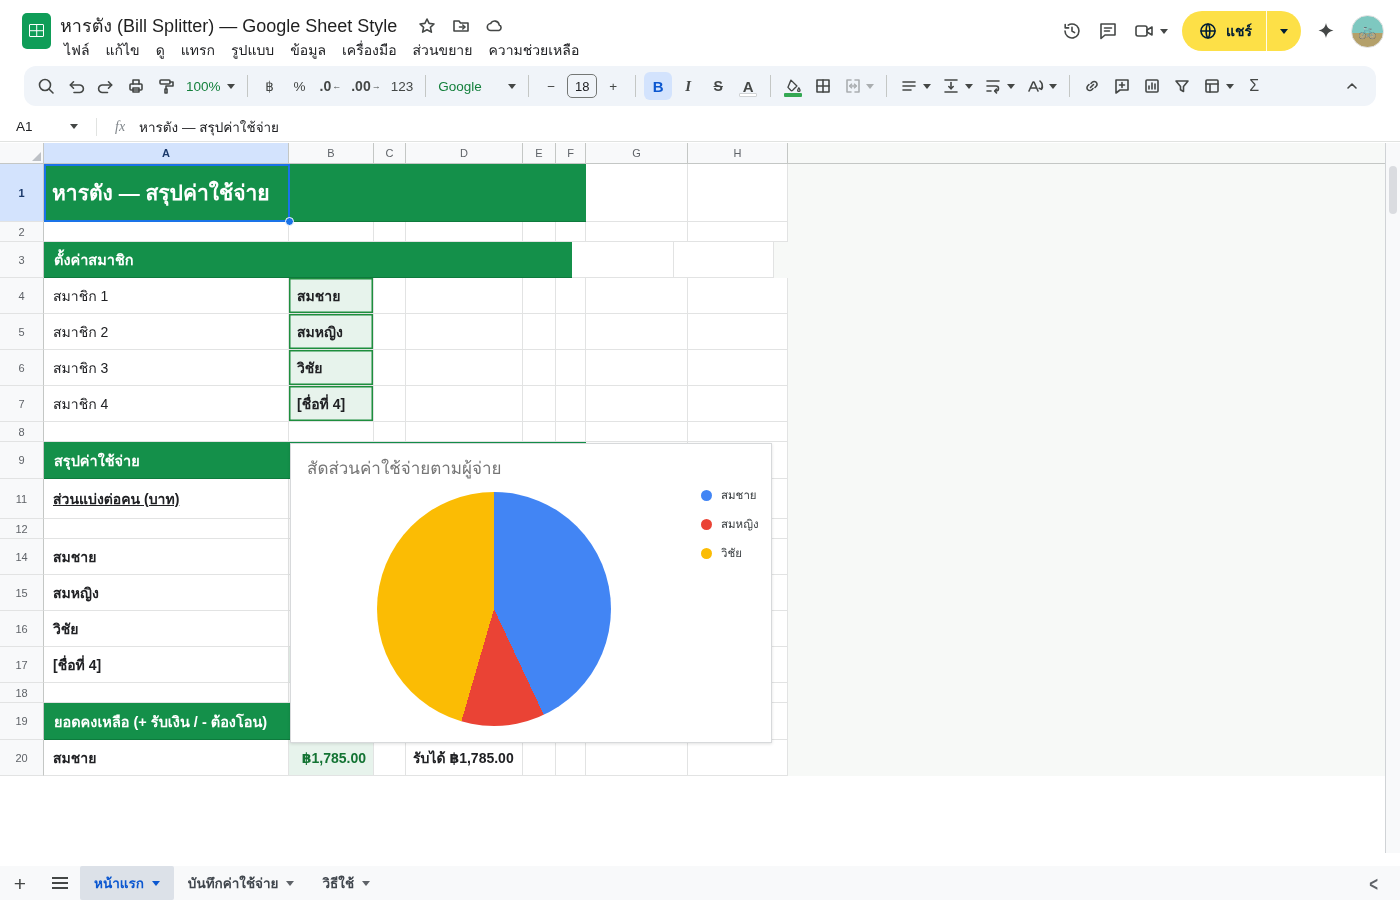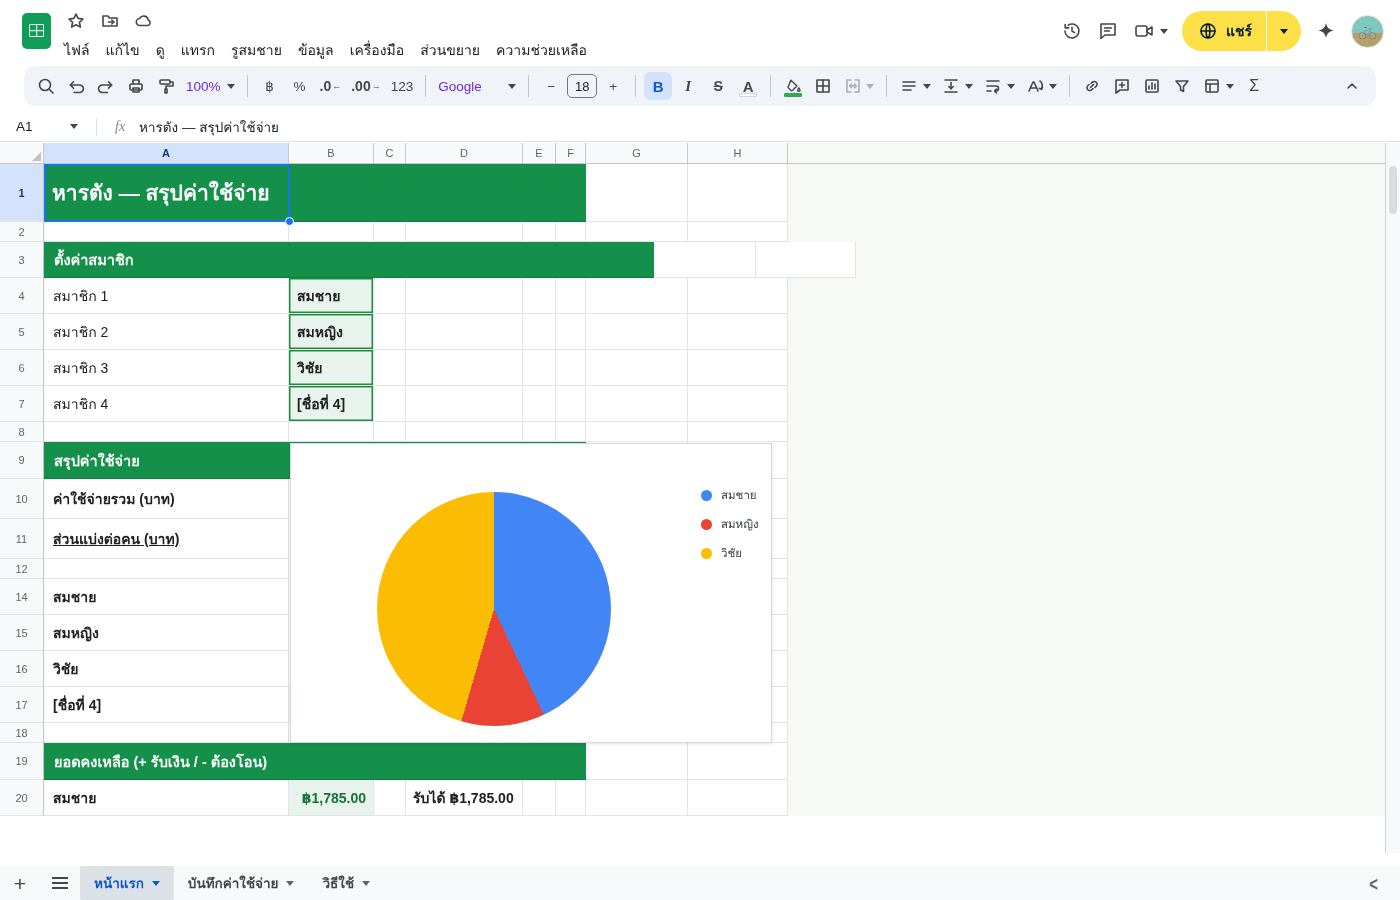--- a/index.html
+++ b/index.html
@@ -27,21 +27,21 @@
   .caret { width:0; height:0; border-left:4.5px solid transparent; border-right:4.5px solid transparent; border-top:5.5px solid #444746; display:inline-block; }
   .caret.navy { border-top-color:#001d35; }
   .avatar { width:33px; height:33px; border-radius:50%; background:linear-gradient(180deg,#7ec8c0 0 55%,#b4a06a 55% 100%); display:flex; align-items:center; justify-content:center; font-size:15px; overflow:hidden; border:1px solid #e0e0e0; }
 
   
   .toolbar { position:absolute; left:24px; top:66px; width:1352px; height:40px; background:#f0f4f9; border-radius:12px; display:flex; align-items:center; padding:0 10px 0 8px; gap:2px; }
   .tbtn { height:28px; min-width:28px; border-radius:6px; display:flex; align-items:center; justify-content:center; padding:0 4px; color:#444746; font-size:13.5px; position:relative; }
   .tbtn.active { background:#d3e3fd; color:#0b57d0; }
   .tbtn .glyph { font-size:14px; font-weight:600; }
   .tsep { width:1px; height:22px; background:#c4c7c5; margin:0 6px; flex:none; }
-  .zoomsel,.fontsel,.sizebox { display:flex; align-items:center; gap:6px; color:#6d28d9; font-size:13.5px; }
+  .zoomsel,.fontsel,.sizebox { display:flex; align-items:center; gap:6px; color:#15803d; font-size:13.5px; }
   .fontsel { width:86px; justify-content:space-between; padding:0 4px; }
   .sizebox { width:30px; height:24px; border:1px solid #747775; border-radius:5px; justify-content:center; font-size:13px; color:#202124; }
   .b { font-weight:700; font-size:15px; }
   .i { font-style:italic; font-family:"Liberation Serif",serif; font-size:15px; font-weight:600; }
   .s { font-weight:600; font-size:14px; text-decoration:line-through; }
   .underbar { position:absolute; left:5px; right:5px; bottom:3px; height:4px; border-radius:1px; }
   .underbar.white { background:#fff; border:1px solid #d0d3d6; }
   .underbar.green { background:#34a853; }
   .dis { opacity:.4; }
   .subarrow { font-size:9px; margin-left:1px; color:#444746; }
@@ -110,40 +110,41 @@
 </head>
 <body>
 
 <div class="app">
 
   <div class="tophead">
     <div class="logo">
         <div class="tbl"></div>
       </div>
     <div class="titleline">
+      <span class="doctitle">หารตัง (Bill Splitter) — Google Sheet Style</span>
       <span class="titleicons">
         <svg class="ic" viewBox="0 0 20 20">
             <path d="M10 3l2.1 4.4 4.9.6-3.6 3.3 1 4.8L10 13.7l-4.4 2.4 1-4.8L3 8l4.9-.6z"></path>
           </svg>
         <svg class="ic" viewBox="0 0 20 20">
             <path d="M3 5h5l1.5 2H17v8H3z"></path>
             <path d="M8.5 11h5"></path>
             <path d="M11.8 9l2.2 2-2.2 2"></path>
           </svg>
         <svg class="ic" viewBox="0 0 20 20">
             <path d="M6 14.5a3.5 3.5 0 01-.4-7A4.6 4.6 0 0114.2 9 2.9 2.9 0 0114 14.5z"></path>
           </svg>
       </span>
     </div>
     <nav class="menubar">
         <span class="menu-item">ไฟล์</span>
         <span class="menu-item">แก้ไข</span>
         <span class="menu-item">ดู</span>
         <span class="menu-item">แทรก</span>
-        <span class="menu-item">รูสมชาย</span>
+        <span class="menu-item">รูปแบบ</span>
         <span class="menu-item">ข้อมูล</span>
         <span class="menu-item">เครื่องมือ</span>
         <span class="menu-item">ส่วนขยาย</span>
         <span class="menu-item">ความช่วยเหลือ</span>
       </nav>
     <div class="right-cluster">
       <svg class="ic big" viewBox="0 0 22 22">
           <path d="M4 11a7 7 0 103.2-5.9"></path>
           <path d="M4.2 4.5v3.4h3.4"></path>
           <path d="M11 7.4V11l2.6 1.6"></path>
@@ -381,21 +382,21 @@
           <div class="cell" style="width: 32px;"></div>
           <div class="cell" style="width: 117px;"></div>
           <div class="cell" style="width: 33px;"></div>
           <div class="cell" style="width: 30px;"></div>
           <div class="cell" style="width: 102px;"></div>
           <div class="cell" style="width: 100px;"></div>
           <div class="cell fillarea" style="flex: 1 1 0%;"></div>
         </div>
         <div class="grow" style="height: 36px;">
           <div class="rh">3</div>
-          <div class="band" style="width: 610px;">
+          <div class="band" style="width: 528px;">
             <span class="section">ตั้งค่าสมาชิก</span>
           </div>
           <div class="cell" style="width: 102px;"></div>
           <div class="cell" style="width: 100px;"></div>
           <div class="cell fillarea" style="flex: 1 1 0%;"></div>
         </div>
         <div class="grow" style="height: 36px;">
           <div class="rh">4</div>
           <div class="cell label" style="width: 245px;">สมาชิก 1</div>
           <div class="cell input" style="width: 85px;">สมชาย</div>
@@ -458,32 +459,20 @@
         <div class="grow" style="height: 37px;">
           <div class="rh">9</div>
           <div class="band" style="width: 542px;">
             <span class="section">สรุปค่าใช้จ่าย</span>
           </div>
           <div class="cell" style="width: 102px;"></div>
           <div class="cell" style="width: 100px;"></div>
           <div class="cell fillarea" style="flex: 1 1 0%;"></div>
         </div>
         <div class="grow" style="height: 40px;">
-          <div class="rh">10</div>
-          <div class="cell boldlabel" style="width: 245px;">ค่าใช้จ่ายรวม (บาท)</div>
-          <div class="cell" style="width: 85px;"></div>
-          <div class="cell" style="width: 32px;"></div>
-          <div class="cell" style="width: 117px;"></div>
-          <div class="cell" style="width: 33px;"></div>
-          <div class="cell" style="width: 30px;"></div>
-          <div class="cell" style="width: 102px;"></div>
-          <div class="cell" style="width: 100px;"></div>
-          <div class="cell fillarea" style="flex: 1 1 0%;"></div>
-        </div>
-        <div class="grow" style="height: 40px;">
           <div class="rh">11</div>
           <div class="cell boldlabel" style="width: 245px; text-decoration: underline;">ส่วนแบ่งต่อคน (บาท)</div>
           <div class="cell" style="width: 85px;"></div>
           <div class="cell" style="width: 32px;"></div>
           <div class="cell" style="width: 117px;"></div>
           <div class="cell" style="width: 33px;"></div>
           <div class="cell" style="width: 30px;"></div>
           <div class="cell" style="width: 102px;"></div>
           <div class="cell" style="width: 100px;"></div>
           <div class="cell fillarea" style="flex: 1 1 0%;"></div>
@@ -579,20 +568,21 @@
           <div class="cell" style="width: 30px;"></div>
           <div class="cell" style="width: 102px;"></div>
           <div class="cell" style="width: 100px;"></div>
           <div class="cell fillarea" style="flex: 1 1 0%;"></div>
         </div>
       </div>
     <div class="selring"></div>
     <div class="fillhandle"></div>
 
     <div class="chartbox">
+      <div class="charttitle">สัดส่วนค่าใช้จ่ายตามผู้จ่าย</div>
       <div class="pie" id="pie" style="background: conic-gradient(rgb(66, 133, 244) 0deg, rgb(66, 133, 244) 154.8deg, rgb(234, 67, 53) 154.8deg, rgb(234, 67, 53) 196.2deg, rgb(251, 188, 4) 196.2deg, rgb(251, 188, 4) 360deg);"></div>
       <div class="legend" id="legend">
           <div class="litem">
             <span class="ldot" style="background: rgb(66, 133, 244);"></span>
             <span class="llabel">สมชาย</span>
           </div>
           <div class="litem">
             <span class="ldot" style="background: rgb(234, 67, 53);"></span>
             <span class="llabel">สมหญิง</span>
           </div>

